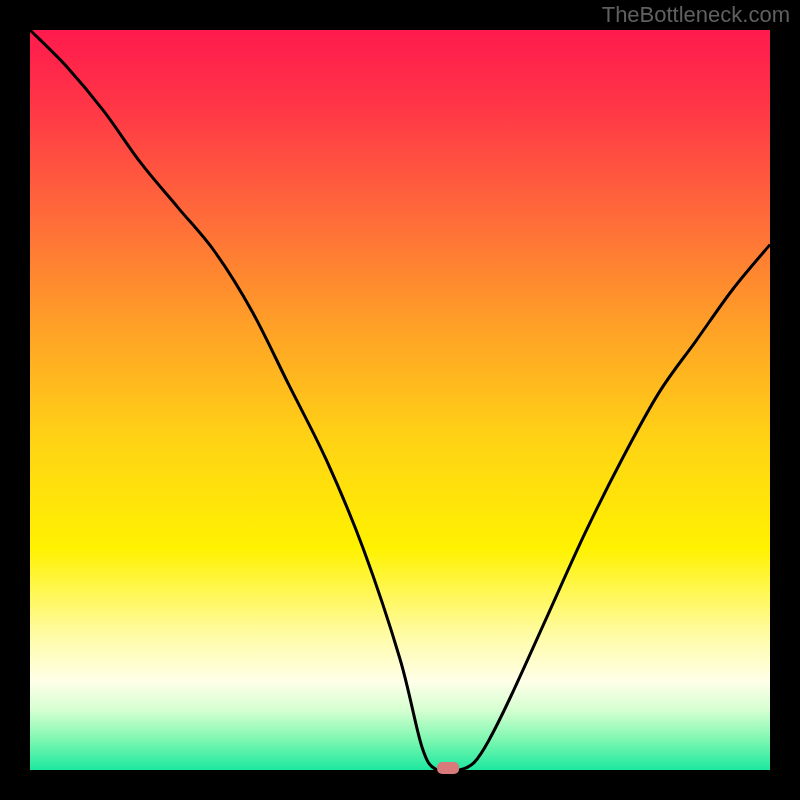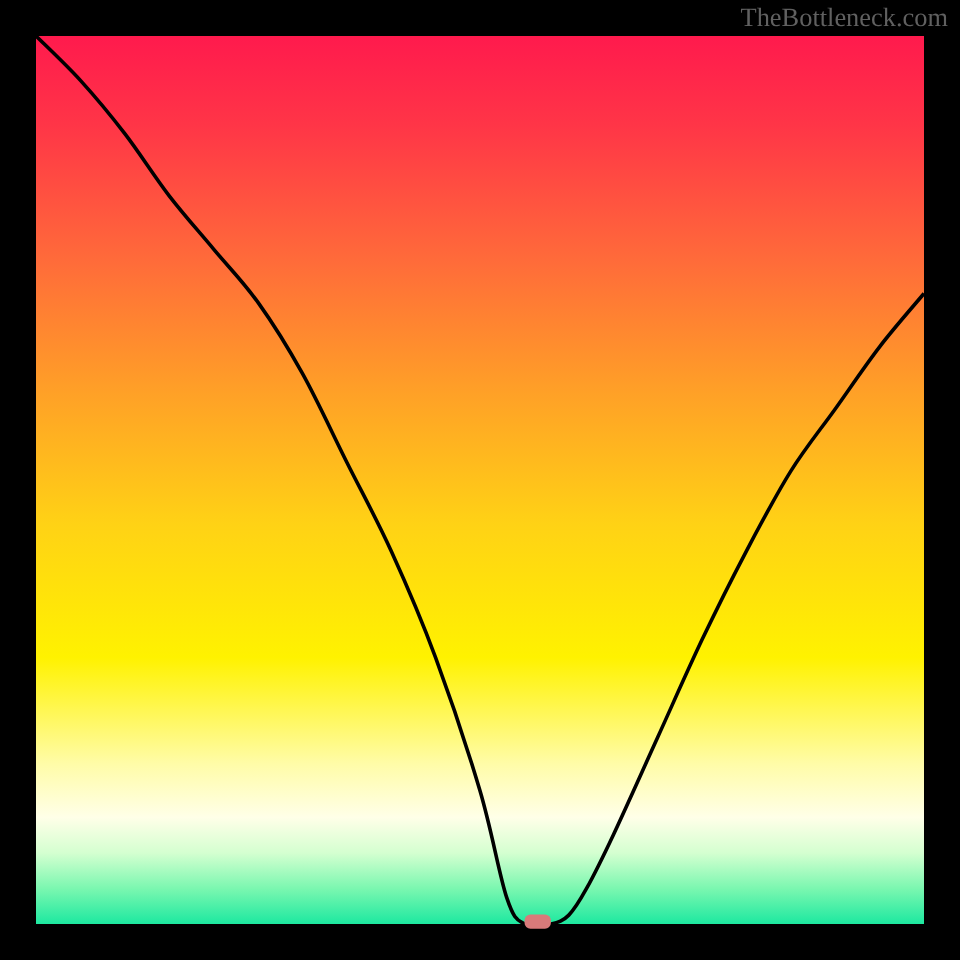--- a/index.html
+++ b/index.html
@@ -12,21 +12,21 @@
   }
   .container {
     position: relative;
     width: 800px;
     height: 800px;
   }
   .watermark {
     position: absolute;
     top: 2px;
     right: 10px;
-    font-family: Liberation Serif, serif;
+    font-family: Liberation Sans, sans-serif;
     font-size: 22px;
     color: #606060;
     font-weight: 400;
     z-index: 10;
   }
   svg {
     display: block;
   }
 </style>
 </head>

